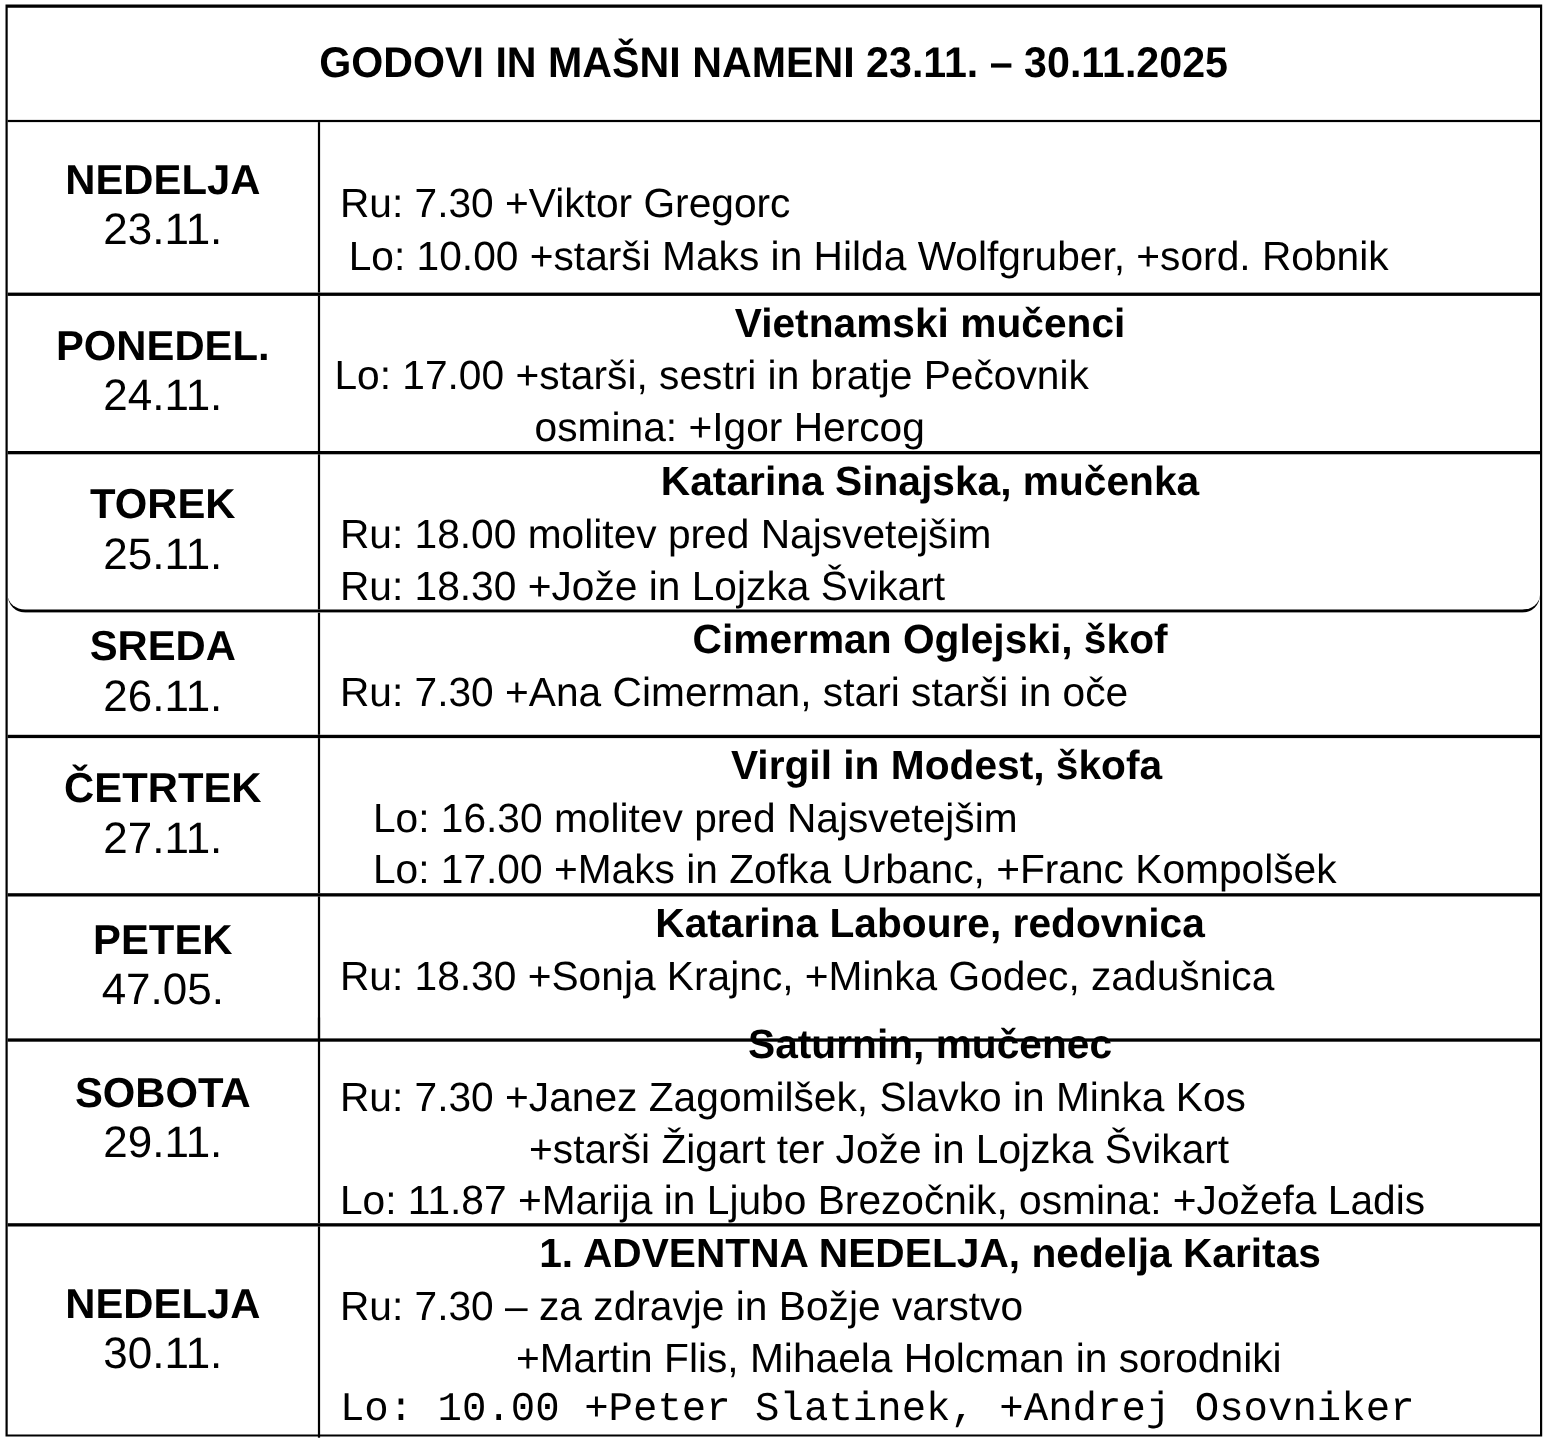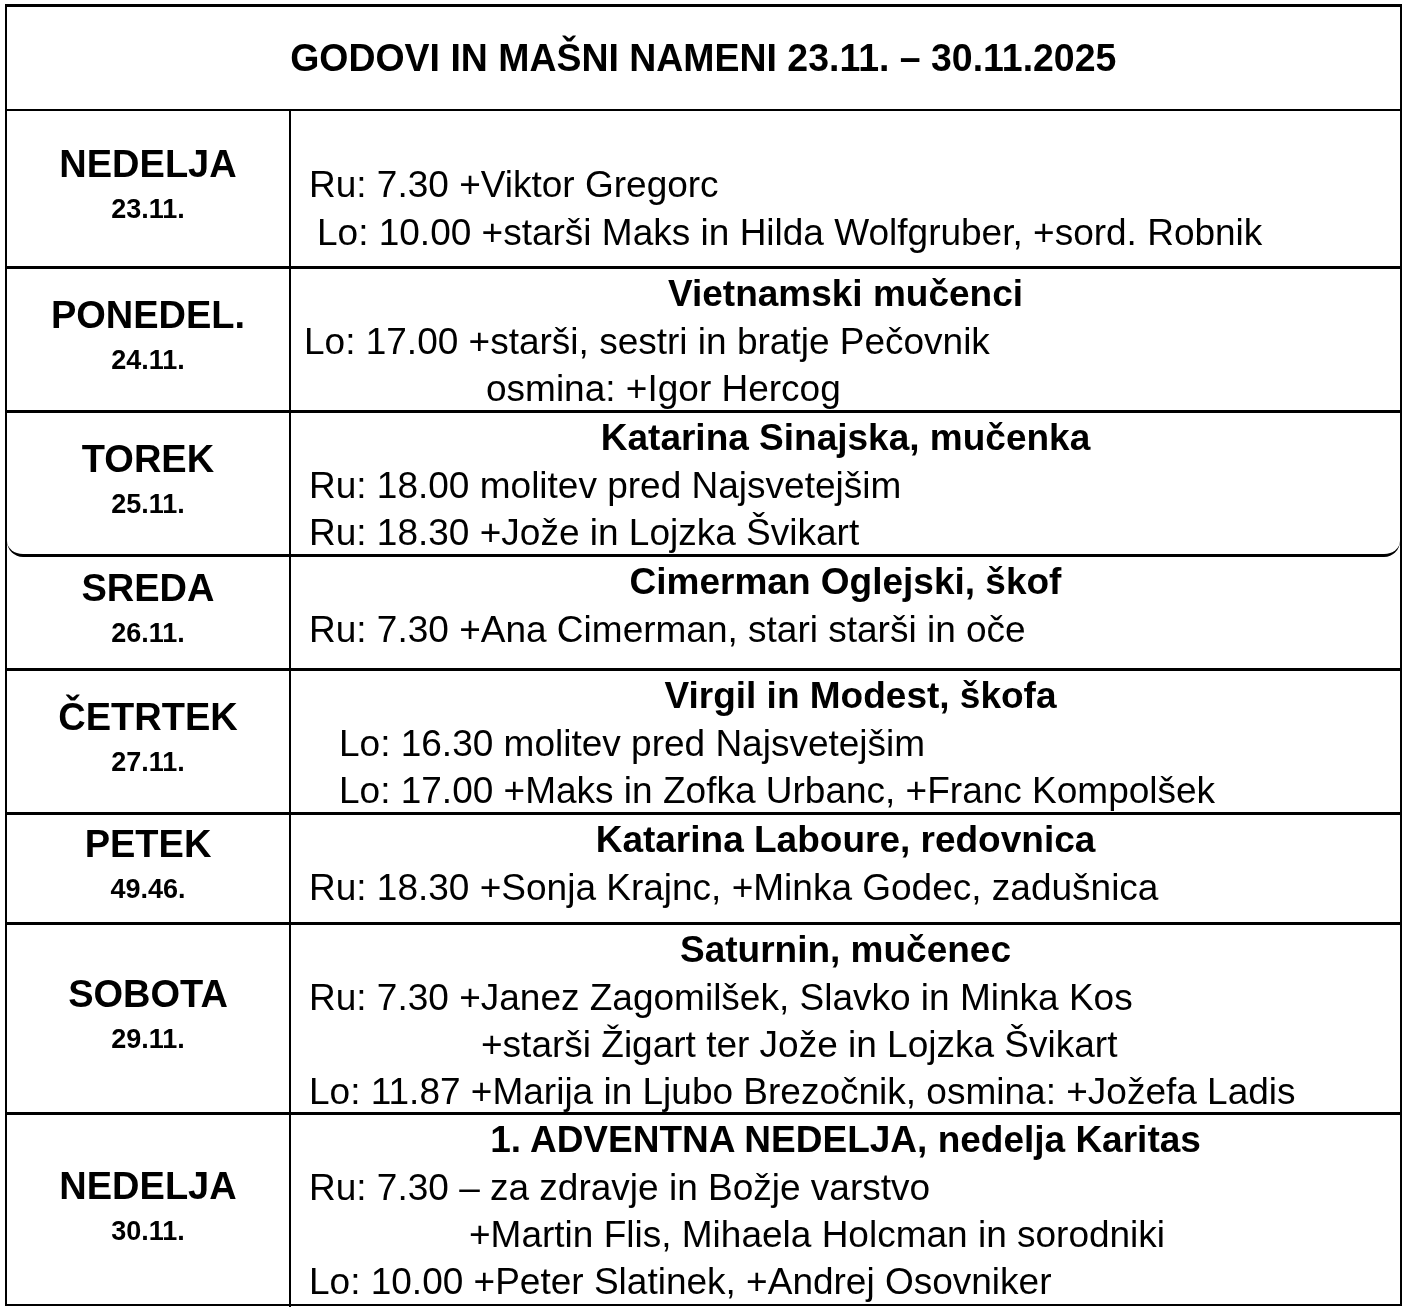--- a/index.html
+++ b/index.html
@@ -69,24 +69,23 @@
       text-align: center;
       padding-bottom: 4px;
     }
     .day-name {
       font-weight: bold;
       font-size: 38px;
       line-height: 45px;
       white-space: nowrap;
     }
     .day-date {
-      font-size: 27px;
+      font-size: 40px;
       line-height: 45px;
       white-space: nowrap;
-      font-weight: bold;
     }
     .content-cell {
       flex: 1 1 auto;
       position: relative;
       box-sizing: border-box;
     }
     .feast {
       position: absolute;
       top: 0px;
       left: 0;
@@ -164,24 +163,24 @@
       <div class="day-name">ČETRTEK</div>
       <div class="day-date">27.11.</div>
     </div>
     <div class="content-cell">
       <div class="feast" style="top:2px;">Virgil in Modest, škofa</div>
       <div class="line" style="top:50px;left:18px;">Lo: 16.30 molitev pred Najsvetejšim</div>
       <div class="line" style="top:97px;left:18px;">Lo: 17.00 +Maks in Zofka Urbanc, +Franc Kompolšek</div>
     </div>
   </div>
 
-  <div class="row" style="top:808px;height:110px;justify-content:flex-end;">
+  <div class="row" style="top:808px;height:132px;justify-content:flex-end;">
     <div class="day-cell">
       <div class="day-name">PETEK</div>
-      <div class="day-date">49.46.</div>
+      <div class="day-date">47.05.</div>
     </div>
     <div class="content-cell">
       <div class="feast" style="top:2px;">Katarina Laboure, redovnica</div>
       <div class="line" style="top:50px;left:18px;">Ru: 18.30 +Sonja Krajnc, +Minka Godec, zadušnica</div>
     </div>
   </div>
 
   <div class="row" style="top:918px;height:190px;">
     <div class="day-cell">
       <div class="day-name">SOBOTA</div>
@@ -197,17 +196,17 @@
 
   <div class="row last" style="top:1108px;height:192px;">
     <div class="day-cell">
       <div class="day-name">NEDELJA</div>
       <div class="day-date">30.11.</div>
     </div>
     <div class="content-cell">
       <div class="feast" style="top:2px;">1. ADVENTNA NEDELJA, nedelja Karitas</div>
       <div class="line" style="top:50px;left:18px;">Ru: 7.30 – za zdravje in Božje varstvo</div>
       <div class="line" style="top:97px;left:178px;">+Martin Flis, Mihaela Holcman in sorodniki</div>
-      <div class="line" style="top:144px;left:18px;">Lo: 10.00 +Peter Slatinek, +Andrej Osovniker</div>
+      <div class="line" style="top:144px;left:18px;font-family:Liberation Mono, monospace;">Lo: 10.00 +Peter Slatinek, +Andrej Osovniker</div>
     </div>
   </div>
 
 </div>
 
 </body></html>

